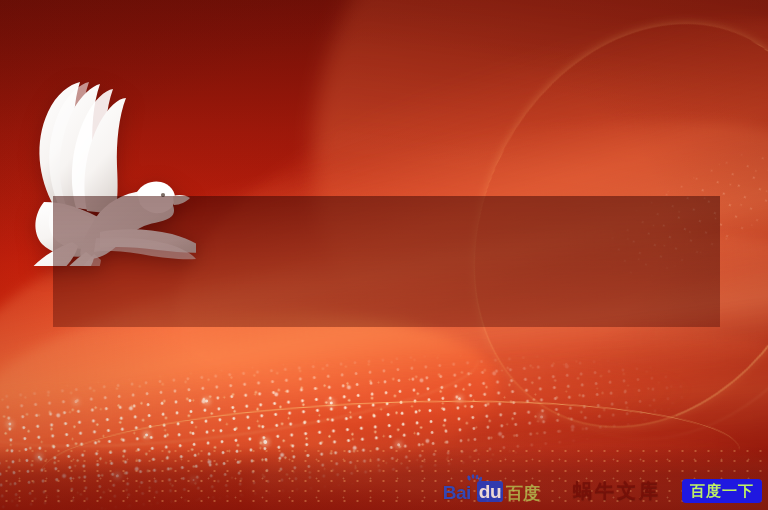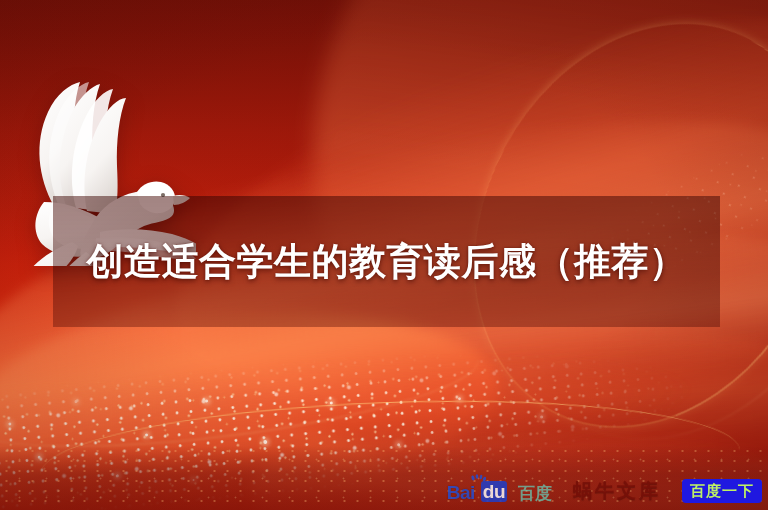--- a/index.html
+++ b/index.html
@@ -326,32 +326,33 @@
     letter-spacing: -0.5px;
   }
   .bl-paw {
     position: absolute;
     top: -7px;
     left: 23px;
     width: 16px;
     height: 8px;
   }
   .bl-cn {
-    color: #5eead4;
-    margin-left: 11px;
+    color: #bef264;
+    margin-left: 3px;
     font-size: 17px;
     opacity: .75;
     letter-spacing: 0px;
   }
   .wm-site {
     color: rgba(120,16,8,0.88);
     font-size: 19px;
     font-weight: bold;
     letter-spacing: 3px;
     text-shadow: 0 1px 1px rgba(40,4,2,0.35);
+    margin-left: 12px;
   }
   .wm-btn {
     background: #1f18e0;
     color: #bef264;
     font-size: 15px;
     font-weight: bold;
     letter-spacing: 1px;
     padding: 4px 8px 5px 8px;
     border-radius: 4px;
     line-height: 1;
@@ -455,23 +456,20 @@
     </g>
 
     <g>
       <path d="M90,196 C76,206 62,220 54,234 C48,245 48,254 52,258 C60,254 72,242 82,230 C90,220 96,210 98,202 Z" fill="url(#wingGrad)"></path>
       <path d="M98,198 C86,210 74,226 68,240 C64,250 64,258 68,261 C76,256 86,244 94,232 C100,222 104,212 105,204 Z" fill="#ffffff" opacity="0.55"></path>
       <path d="M76,186 C60,192 44,202 34,214 C26,224 24,232 27,236 C37,234 52,226 64,216 C74,208 80,198 82,190 Z" fill="url(#wingGrad)"></path>
     </g>
   </svg>
 
   <div class="title-overlay"></div>
-  <div class="title-wrap">
-    <div class="title-text">创造适合学生的教育读后感（推荐）</div>
-  </div>
 
   <div class="watermark">
 
     <div class="baidu-logo">
       <svg class="bl-paw" viewBox="0 0 32 16">
         <ellipse cx="6" cy="8" rx="3" ry="5" fill="#1f4fd8" transform="rotate(-18 6 8)"></ellipse>
         <ellipse cx="14" cy="5" rx="2.6" ry="4.6" fill="#1f4fd8" transform="rotate(-6 14 5)"></ellipse>
         <ellipse cx="22" cy="6" rx="2.6" ry="4.4" fill="#1f4fd8" transform="rotate(12 22 6)"></ellipse>
         <ellipse cx="29" cy="10" rx="3" ry="4.6" fill="#1f4fd8" transform="rotate(26 29 10)"></ellipse>
       </svg>

